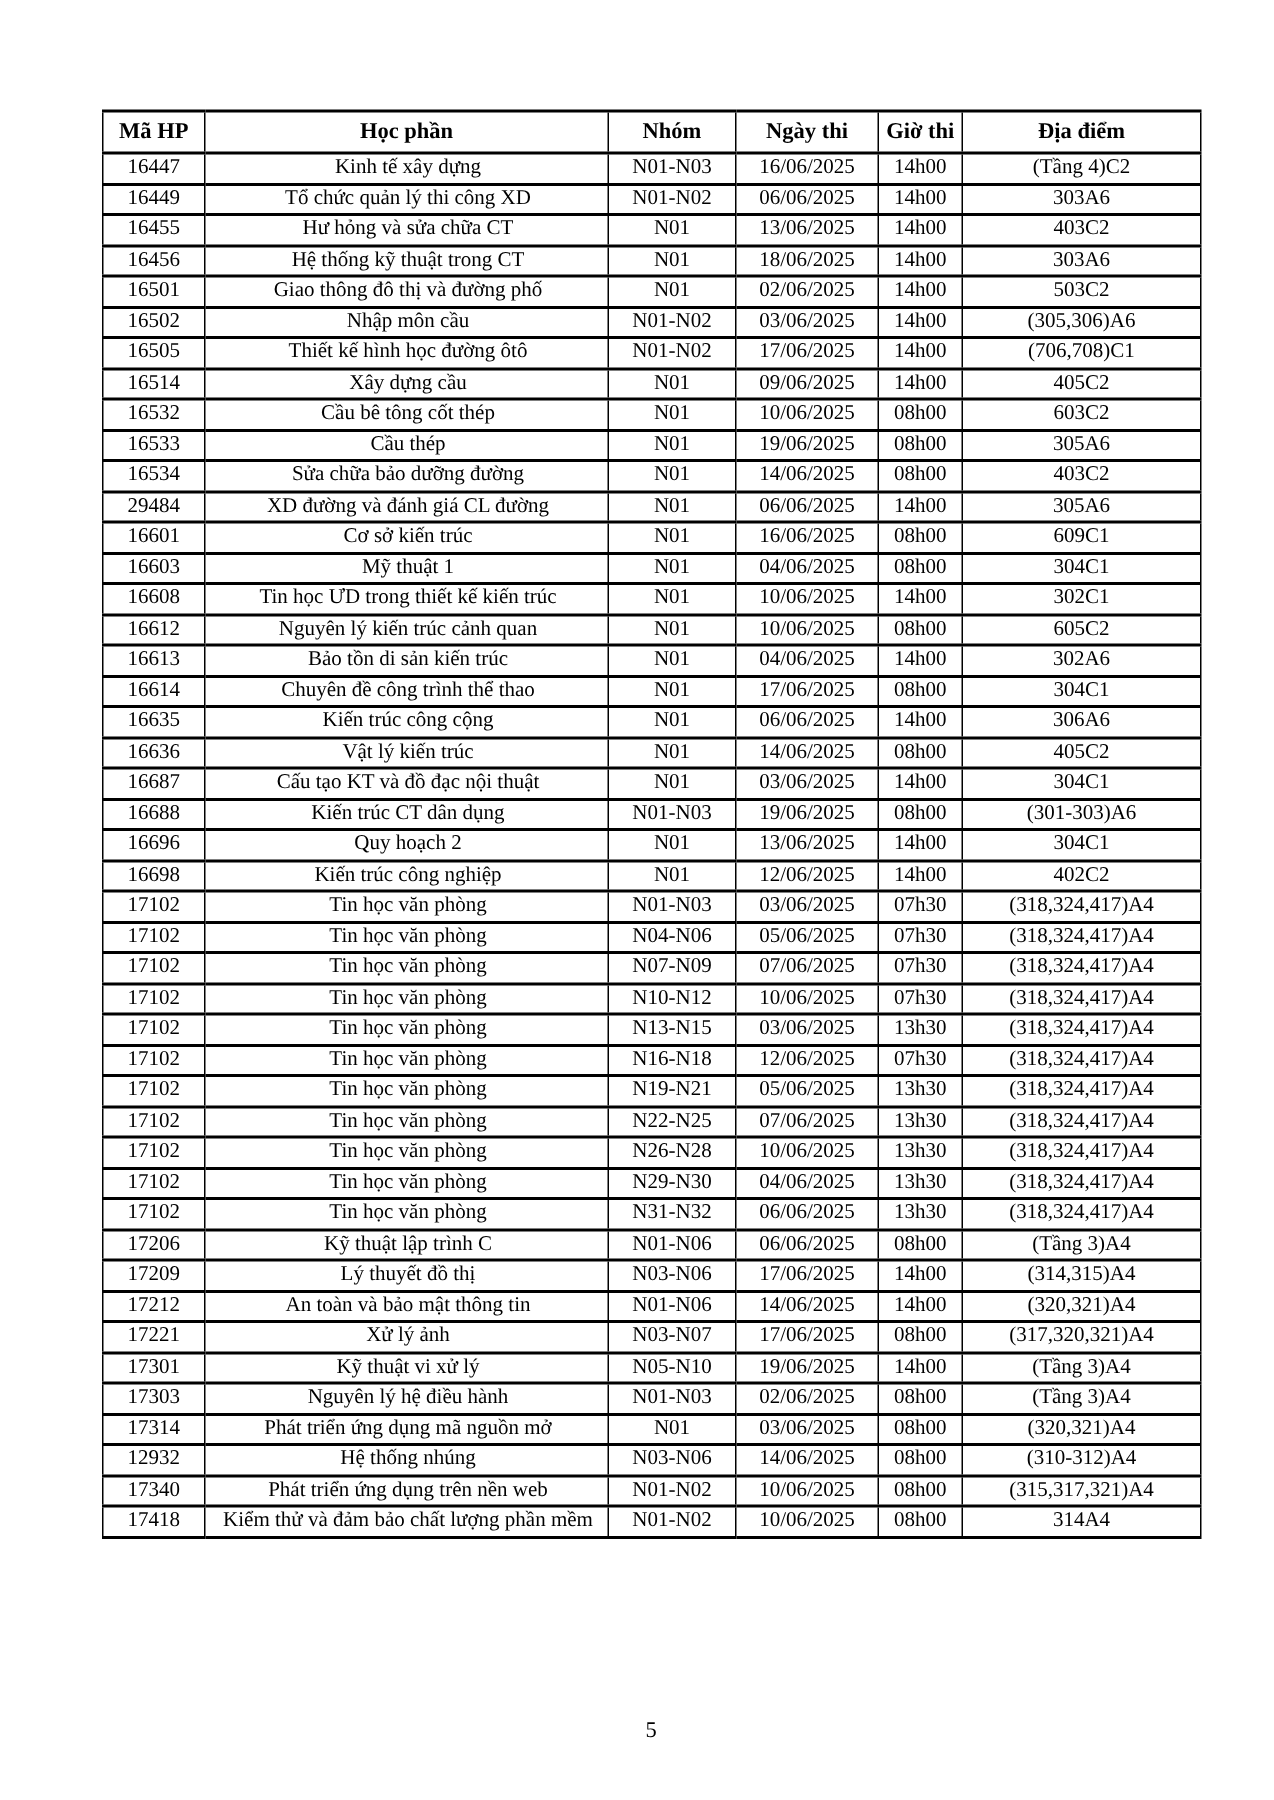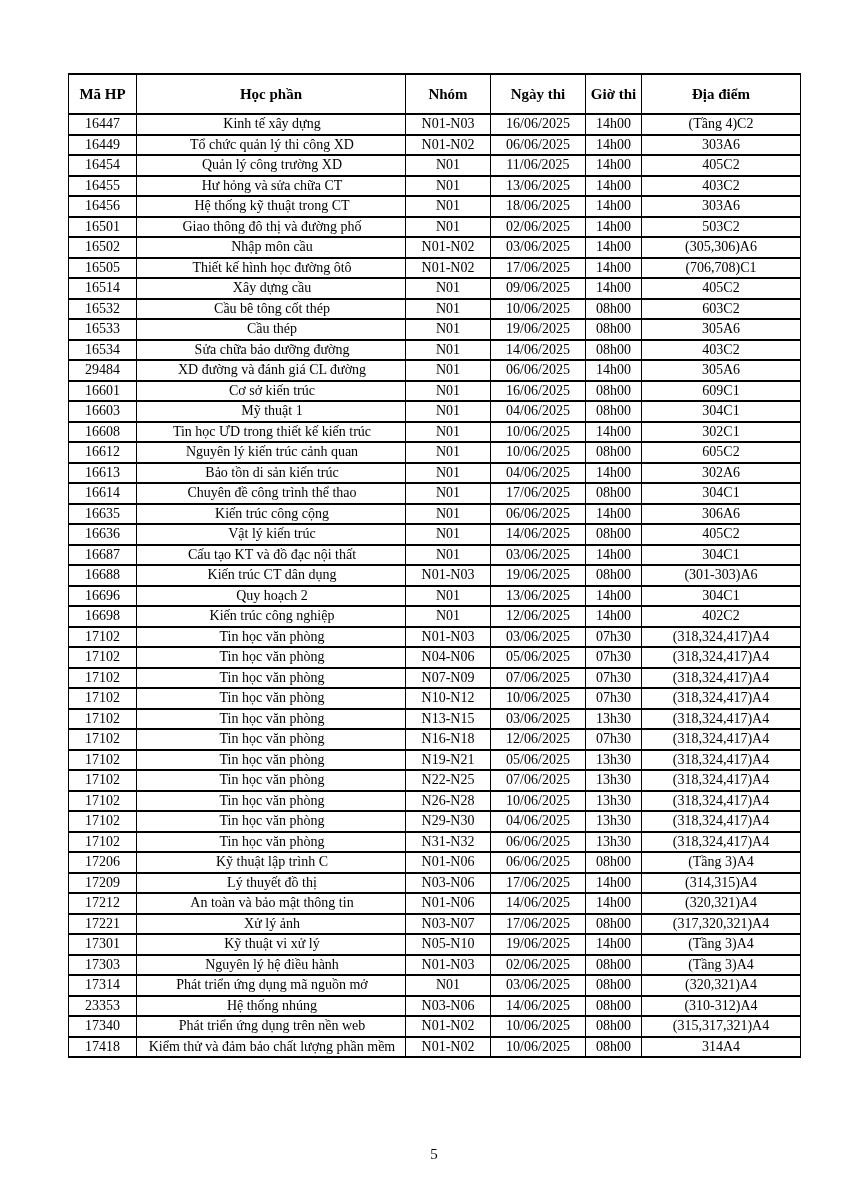--- a/index.html
+++ b/index.html
@@ -34,21 +34,21 @@
     border-right: 1px solid #000;
     border-top: 2px solid #000;
     border-bottom: 2px solid #000;
     padding: 0 2px;
     vertical-align: middle;
     line-height: 1.12;
     overflow: hidden;
     white-space: nowrap;
   }
   table.exam-table thead tr {
-    height: 40px;
+    height: 28px;
   }
   table.exam-table th {
     font-weight: bold;
     font-size: 15px;
     text-align: center;
   }
   table.exam-table tbody tr {
     height: 20.5px;
   }
   table.exam-table td.al-c { text-align: center; }
@@ -101,28 +101,20 @@
         </tr>
         <tr>
           <td class="al-c">16449</td>
           <td class="al-l">Tổ chức quản lý thi công XD</td>
           <td class="al-c">N01-N02</td>
           <td class="al-c">06/06/2025</td>
           <td class="al-c">14h00</td>
           <td class="al-c">303A6</td>
         </tr>
         <tr>
-          <td class="al-c">16454</td>
-          <td class="al-l">Quản lý công trường XD</td>
-          <td class="al-c">N01</td>
-          <td class="al-c">11/06/2025</td>
-          <td class="al-c">14h00</td>
-          <td class="al-c">405C2</td>
-        </tr>
-        <tr>
           <td class="al-c">16455</td>
           <td class="al-l">Hư hỏng và sửa chữa CT</td>
           <td class="al-c">N01</td>
           <td class="al-c">13/06/2025</td>
           <td class="al-c">14h00</td>
           <td class="al-c">403C2</td>
         </tr>
         <tr>
           <td class="al-c">16456</td>
           <td class="al-l">Hệ thống kỹ thuật trong CT</td>
@@ -254,21 +246,21 @@
         <tr>
           <td class="al-c">16636</td>
           <td class="al-l">Vật lý kiến trúc</td>
           <td class="al-c">N01</td>
           <td class="al-c">14/06/2025</td>
           <td class="al-c">08h00</td>
           <td class="al-c">405C2</td>
         </tr>
         <tr>
           <td class="al-c">16687</td>
-          <td class="al-l">Cấu tạo KT và đồ đạc nội thất</td>
+          <td class="al-l">Cấu tạo KT và đồ đạc nội thuật</td>
           <td class="al-c">N01</td>
           <td class="al-c">03/06/2025</td>
           <td class="al-c">14h00</td>
           <td class="al-c">304C1</td>
         </tr>
         <tr>
           <td class="al-c">16688</td>
           <td class="al-l">Kiến trúc CT dân dụng</td>
           <td class="al-c">N01-N03</td>
           <td class="al-c">19/06/2025</td>
@@ -429,21 +421,21 @@
         </tr>
         <tr>
           <td class="al-c">17314</td>
           <td class="al-l">Phát triển ứng dụng mã nguồn mở</td>
           <td class="al-c">N01</td>
           <td class="al-c">03/06/2025</td>
           <td class="al-c">08h00</td>
           <td class="al-c">(320,321)A4</td>
         </tr>
         <tr>
-          <td class="al-c">23353</td>
+          <td class="al-c">12932</td>
           <td class="al-l">Hệ thống nhúng</td>
           <td class="al-c">N03-N06</td>
           <td class="al-c">14/06/2025</td>
           <td class="al-c">08h00</td>
           <td class="al-c">(310-312)A4</td>
         </tr>
         <tr>
           <td class="al-c">17340</td>
           <td class="al-l">Phát triển ứng dụng trên nền web</td>
           <td class="al-c">N01-N02</td>

